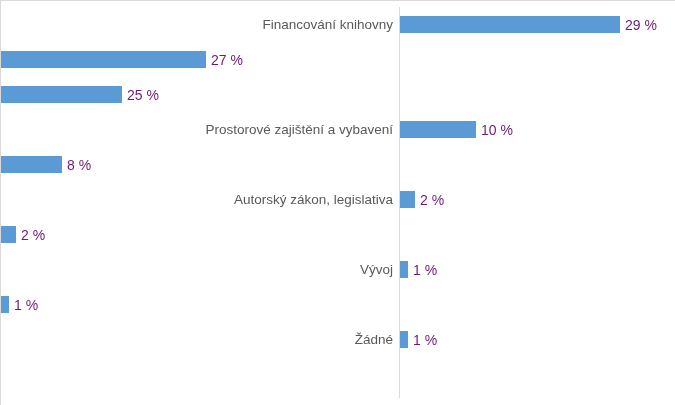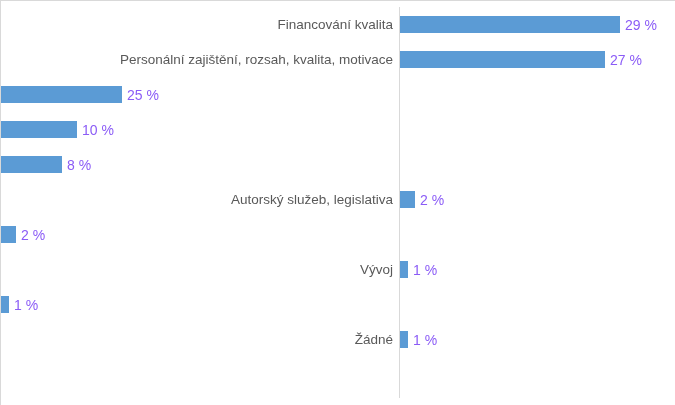--- a/index.html
+++ b/index.html
@@ -48,61 +48,61 @@
     white-space: nowrap;
     overflow: hidden;
   }
   .bar {
     height: 17px;
     flex: 0 0 auto;
   }
   .val-label {
     margin-left: 5px;
     font-size: 14px;
-    color: #8b5cf6;
+    color: #701a75;
     white-space: nowrap;
     text-align: right;
   }
 </style>
 </head>
 <body>
 
 <div class="chart">
   <div class="axis-line"></div>
   <div class="rows" id="rows">
   <div class="row">
-    <div class="cat-label">Financování kvalita</div>
+    <div class="cat-label">Financování knihovny</div>
     <div class="bar" style="width: 220px; background: rgb(91, 155, 213);"></div>
     <div class="val-label">29 %</div>
   </div>
 
   <div class="row">
-    <div class="cat-label">Personální zajištění, rozsah, kvalita, motivace</div>
     <div class="bar" style="width: 205px; background: rgb(91, 155, 213);"></div>
     <div class="val-label">27 %</div>
   </div>
 
   <div class="row">
     <div class="bar" style="width: 121px; background: rgb(91, 155, 213);"></div>
     <div class="val-label">25 %</div>
   </div>
 
   <div class="row">
+    <div class="cat-label">Prostorové zajištění a vybavení</div>
     <div class="bar" style="width: 76px; background: rgb(91, 155, 213);"></div>
     <div class="val-label">10 %</div>
   </div>
 
   <div class="row">
     <div class="bar" style="width: 61px; background: rgb(91, 155, 213);"></div>
     <div class="val-label">8 %</div>
   </div>
 
 
   <div class="row">
-    <div class="cat-label">Autorský služeb, legislativa</div>
+    <div class="cat-label">Autorský zákon, legislativa</div>
     <div class="bar" style="width: 15px; background: rgb(91, 155, 213);"></div>
     <div class="val-label">2 %</div>
   </div>
 
   <div class="row">
     <div class="bar" style="width: 15px; background: rgb(91, 155, 213);"></div>
     <div class="val-label">2 %</div>
   </div>
 
   <div class="row">

